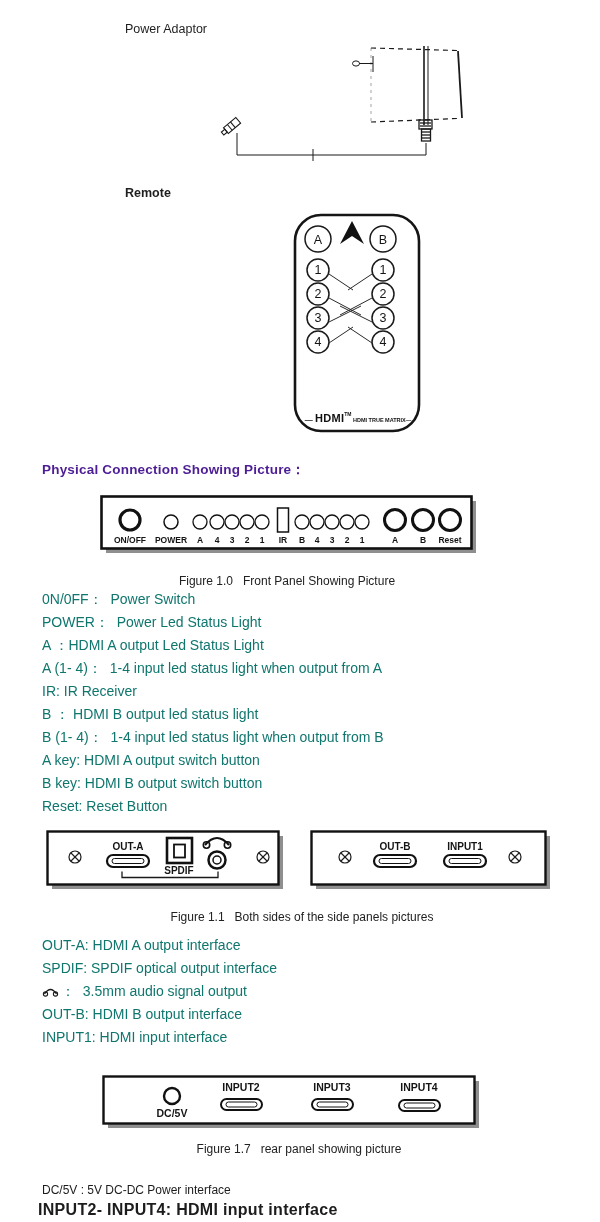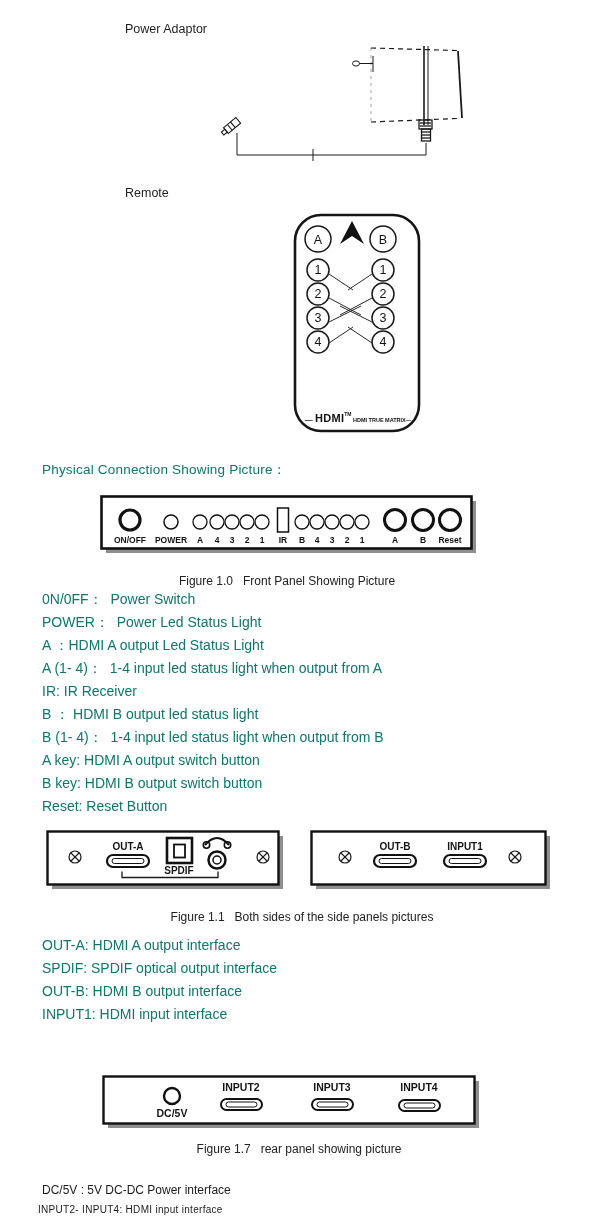--- a/index.html
+++ b/index.html
@@ -1,24 +1,24 @@
 <!DOCTYPE html>
 <html><head>
 <meta charset="utf-8">
 <style>
   html,body{margin:0;padding:0;background:#fff;}
   .page{position:relative;width:600px;height:1222px;background:#fff;overflow:hidden;
         font-family:"Liberation Sans",sans-serif;color:#1c1c1c;}
   .abs{position:absolute;}
   .label{font-size:12.5px;color:#1e1e1e;}
-  .heading{font-size:13.5px;font-weight:normal;color:#0f766e;margin:0;letter-spacing:0.2px;}
+  .heading{font-size:13.5px;font-weight:bold;color:#4c1d95;margin:0;letter-spacing:0.2px;}
   .caption{text-align:center;font-size:12px;color:#222;white-space:pre;}
   .notes p{margin:0;}
   .note{font-size:14px;line-height:23px;color:#0f766e;white-space:pre-wrap;}
-  .note-strong{font-size:10px;line-height:20px;font-weight:normal;letter-spacing:0.3px;white-space:pre-wrap;}
+  .note-strong{font-size:16px;line-height:20px;font-weight:bold;letter-spacing:0.3px;white-space:pre-wrap;}
   .note-normal{font-size:12px;line-height:20px;white-space:pre-wrap;}
   .inline-icon{display:inline-block;vertical-align:-2px;margin-right:2px;}
   svg text{fill:#141414;font-family:"Liberation Sans",sans-serif;}
   .svg-lbl{font-weight:bold;}
   .remote-brand{position:absolute;left:0;bottom:9px;width:100%;text-align:center;color:#111;white-space:nowrap;}
   .brand-dash{font-size:8px;font-weight:bold;}
   .brand-hdmi{font-size:11px;font-weight:bold;letter-spacing:0.3px;}
   .brand-tm{font-size:5px;font-weight:bold;}
   .brand-small{font-size:5.5px;font-weight:bold;}
 </style>
@@ -59,21 +59,21 @@
         <line x1="18" y1="83" x2="18" y2="90.5"></line>
         <rect x="4.5" y="85" width="4.5" height="3.8"></rect>
       </g>
       <line x1="22" y1="95" x2="22" y2="117" stroke-width="1"></line>
       <line x1="22" y1="117" x2="211" y2="117" stroke-width="1"></line>
       <line x1="98" y1="111" x2="98" y2="123" stroke-width="1"></line>
       <line x1="211" y1="117" x2="211" y2="105" stroke-width="1"></line>
     </g>
   </svg>
 
-  <span class="abs label" style="left:125px;top:186px;">Remote</span>
+  <span class="abs label" style="left:125px;top:186px;font-weight:bold;">Remote</span>
 
   <div class="abs" style="left:293px;top:213px;width:130px;height:222px;">
     <svg width="130" height="222" viewBox="0 0 130 222">
       <rect x="2" y="2" width="124" height="216" rx="26" fill="#fff" stroke="#151515" stroke-width="2.6"></rect>
       <path d="M59,8 L71,31 L59,23 L47,31 Z" fill="#111"></path>
       <g fill="#fff" stroke="#1a1a1a" stroke-width="1.5">
         <circle cx="25" cy="26" r="13"></circle>
         <circle cx="90" cy="26" r="13"></circle>
         <circle cx="25" cy="57" r="11"></circle>
         <circle cx="25" cy="81" r="11"></circle>
@@ -228,20 +228,25 @@
       <line x1="201" y1="23" x2="209" y2="31" stroke-width="1.1"></line>
       <line x1="201" y1="31" x2="209" y2="23" stroke-width="1.1"></line>
     </g>
   </svg>
 
   <div class="abs caption" style="left:0;top:910px;width:604px;">Figure 1.1   Both sides of the side panels pictures</div>
 
   <div class="abs notes" style="left:42px;top:934px;">
     <p class="note">OUT-A: HDMI A output interface</p>
     <p class="note">SPDIF: SPDIF optical output interface</p>
+    <p class="note"><svg class="inline-icon" width="17" height="14" viewBox="0 0 17 14">
+          <path d="M2.5,10 Q8.5,1 14.5,10" fill="none" stroke="#1a1a1a" stroke-width="1.3"></path>
+          <circle cx="3.5" cy="10" r="2.1" fill="none" stroke="#1a1a1a" stroke-width="1.1"></circle>
+          <circle cx="13.5" cy="10" r="2.1" fill="none" stroke="#1a1a1a" stroke-width="1.1"></circle>
+        </svg><span>：  3.5mm audio signal output</span></p>
     <p class="note">OUT-B: HDMI B output interface</p>
     <p class="note">INPUT1: HDMI input interface</p>
   </div>
 
   <svg class="abs" style="left:102px;top:1075px;" width="380" height="58" viewBox="0 0 380 58">
     <rect x="6" y="6" width="371" height="47" fill="#8f8f8f"></rect>
     <rect x="1.5" y="1.5" width="371" height="47" fill="#fff" stroke="#111" stroke-width="2.4"></rect>
     <circle cx="70" cy="21" r="8" fill="#fff" stroke="#111" stroke-width="2.4"></circle>
     <text x="70" y="42" class="svg-lbl" font-size="10.5" text-anchor="middle">DC/5V</text>
     <text x="139" y="16" class="svg-lbl" font-size="10.5" text-anchor="middle">INPUT2</text>

